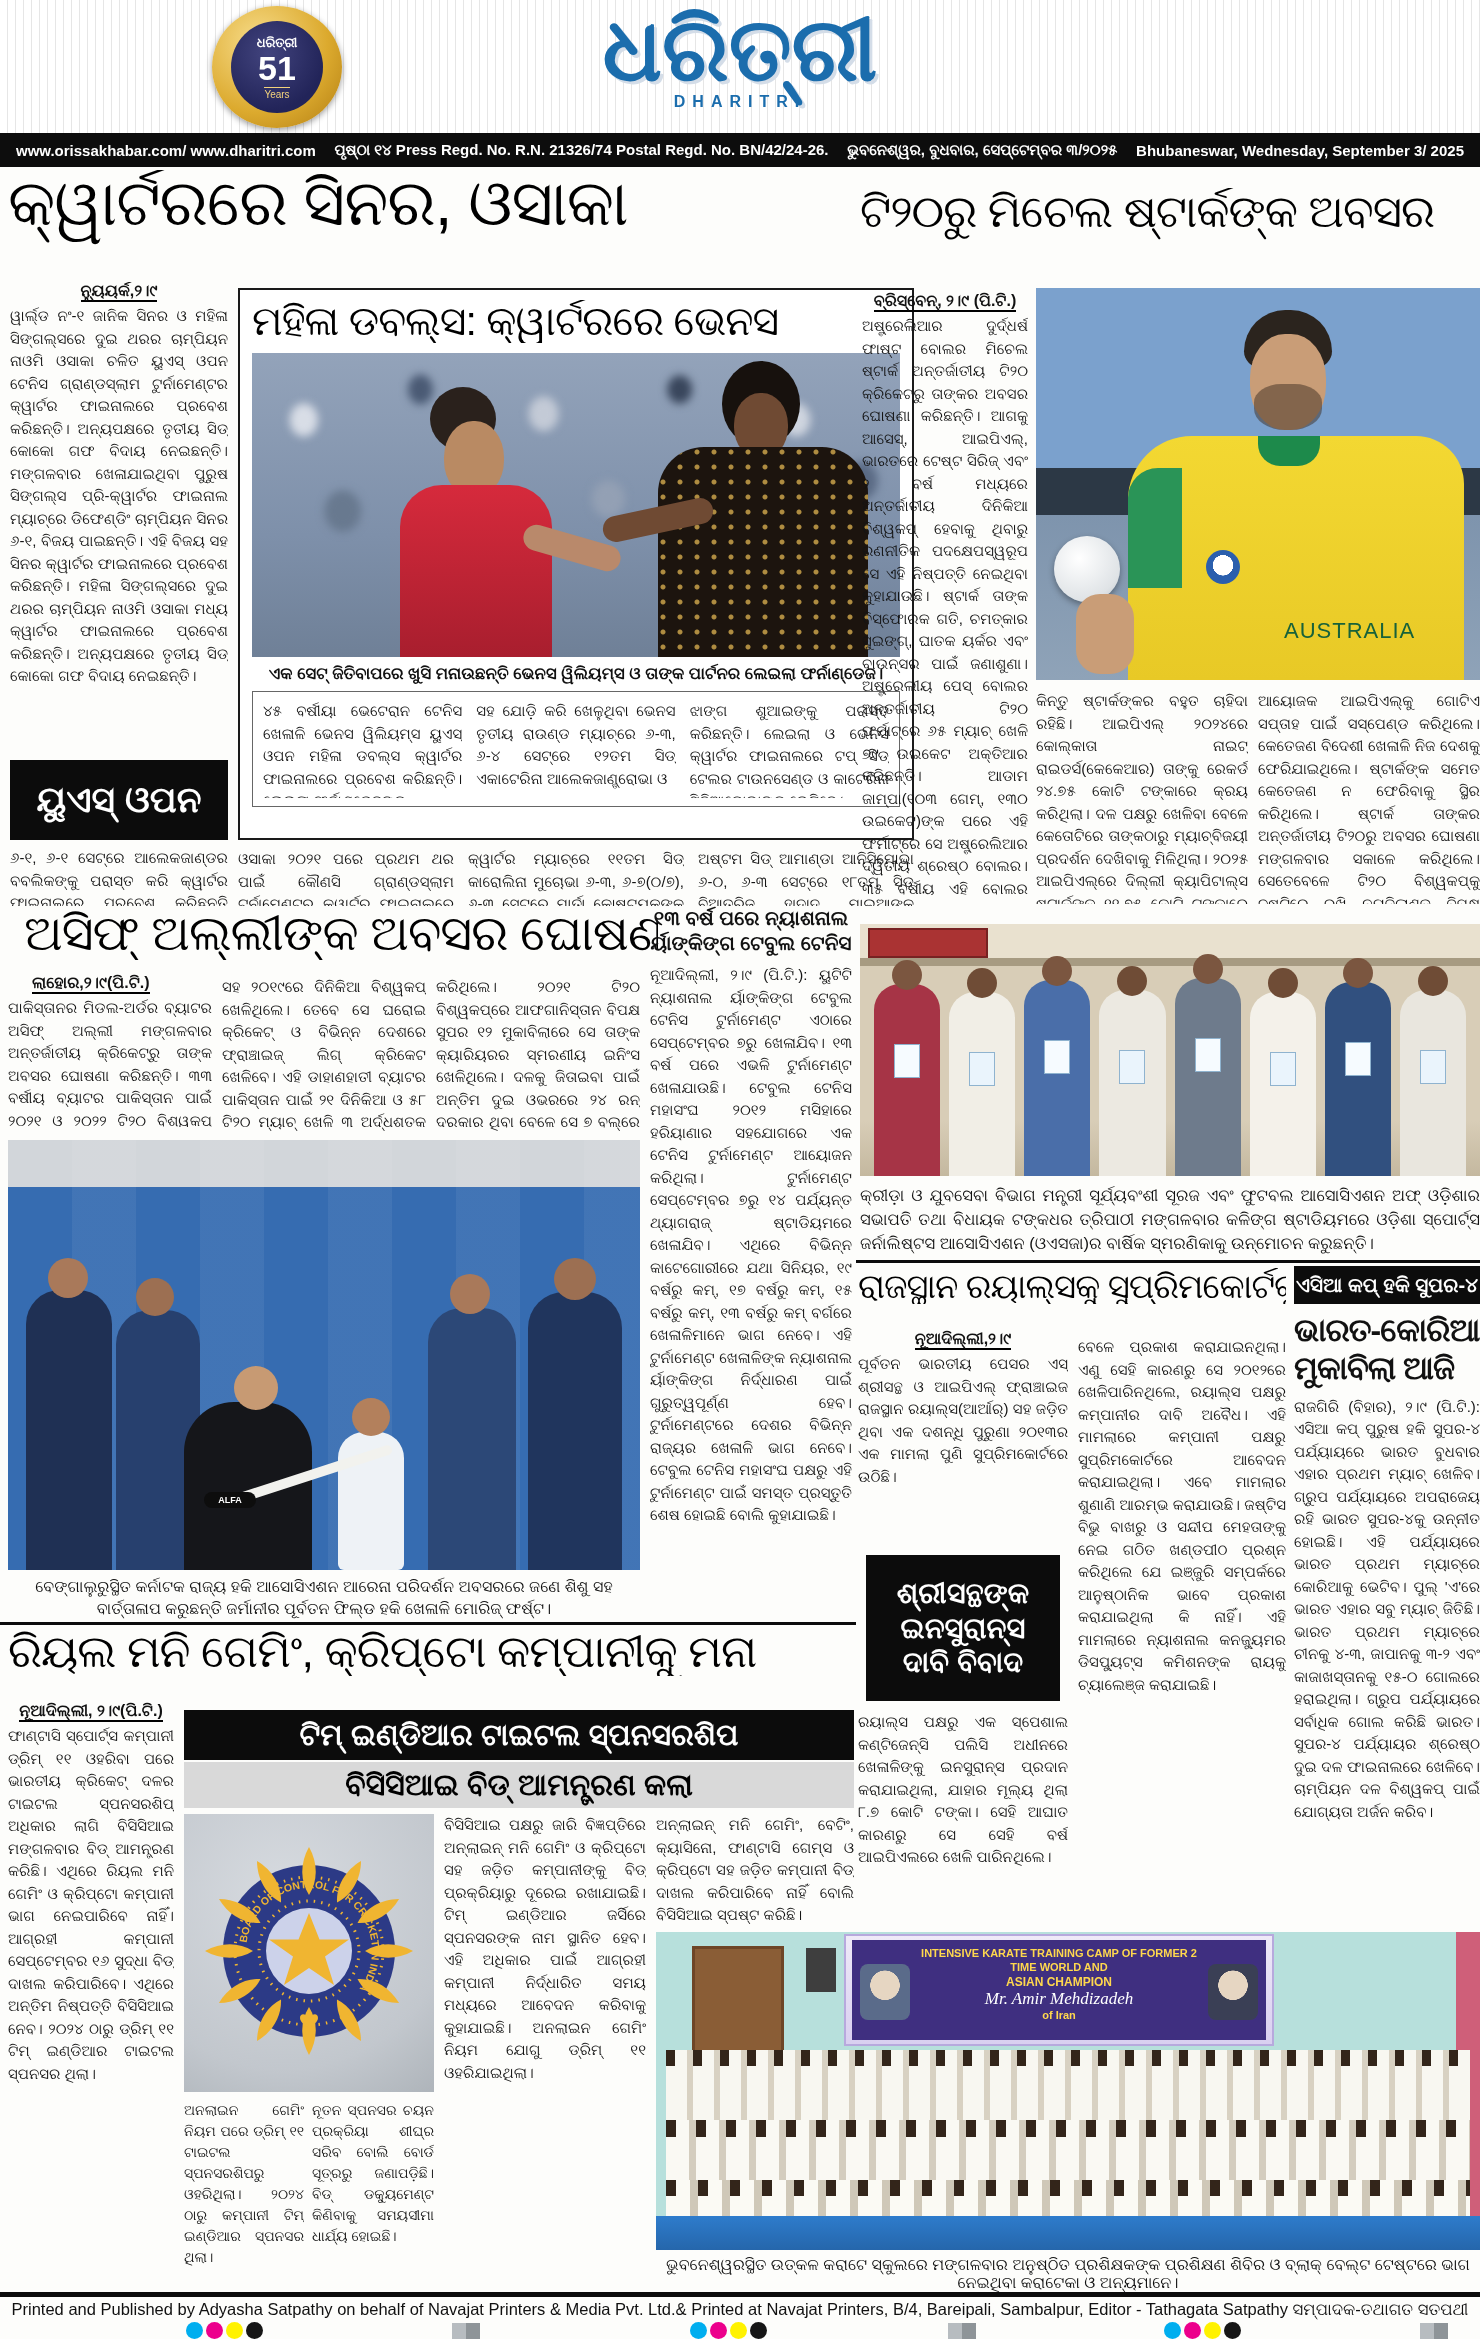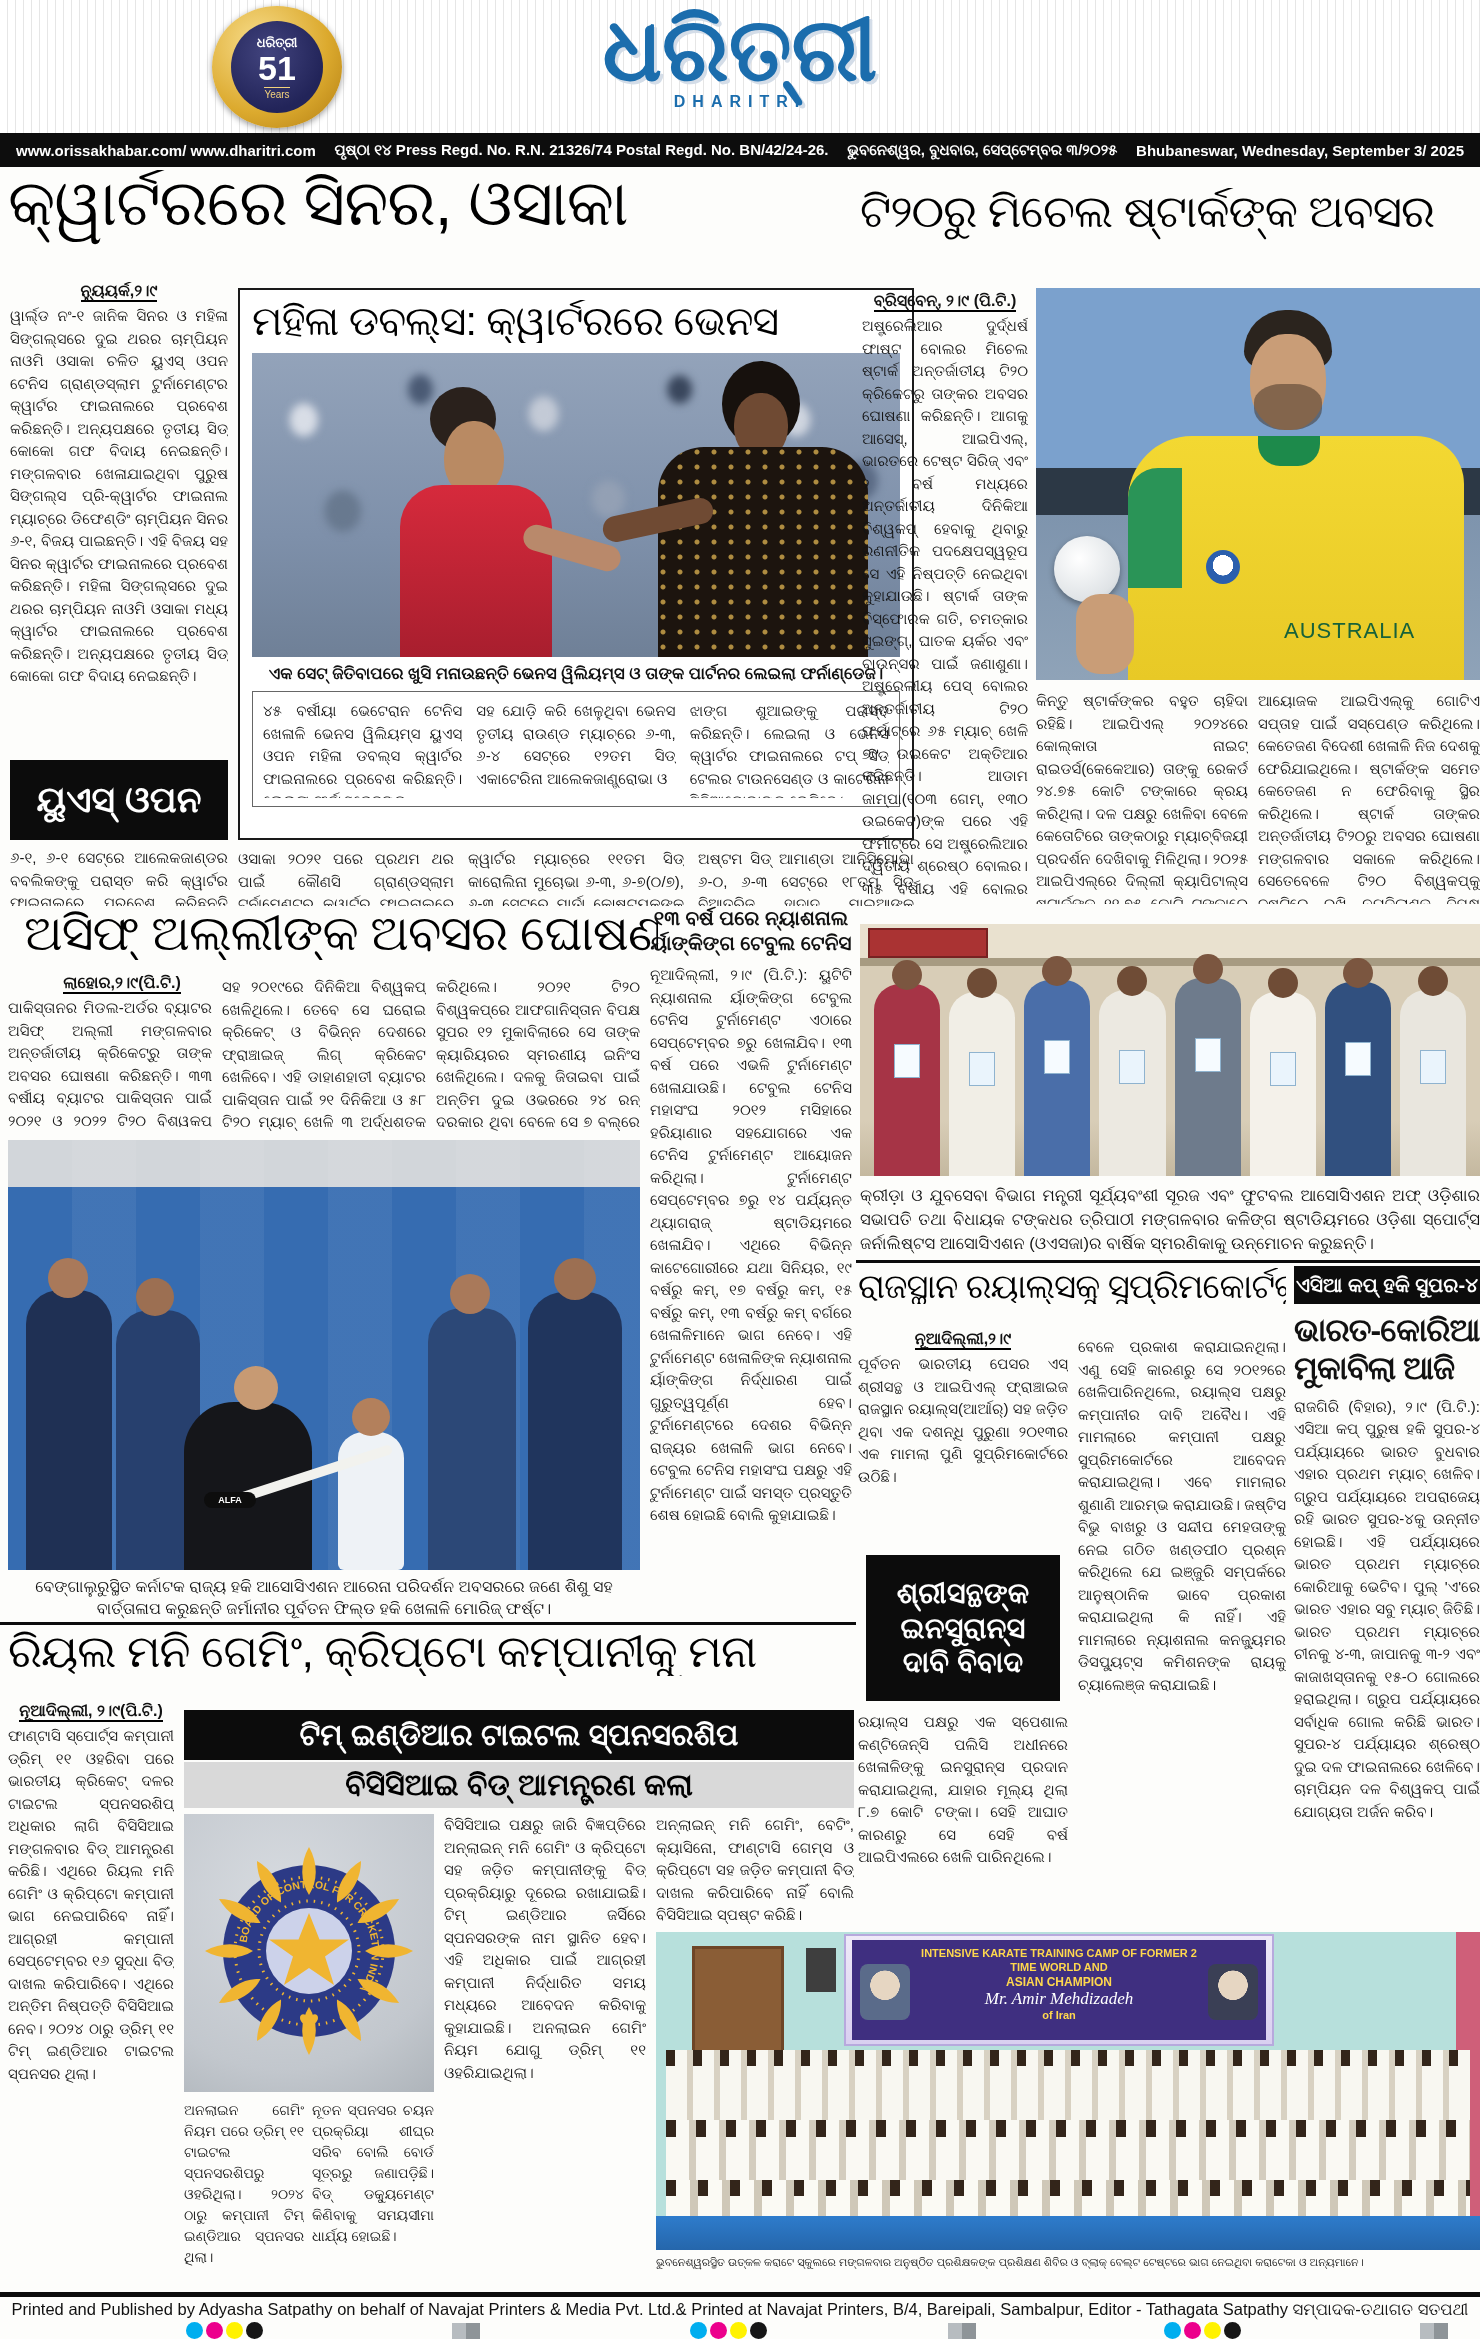--- a/index.html
+++ b/index.html
@@ -111,21 +111,21 @@
     <div class="shape" style="left:248px;top:330px;font-size:22px;font-weight:400;color:#17623a;letter-spacing:1px">AUSTRALIA</div>
     <div class="shape" style="left:18px;top:248px;width:66px;height:66px;border-radius:50%;background:radial-gradient(circle at 38% 34%,#ffffff,#dfe3e6 70%,#b9bfc4);box-shadow:0 3px 6px rgba(0,0,0,.35)"></div>
     <div class="shape" style="left:40px;top:306px;width:58px;height:80px;border-radius:24px;background:#c99d77"></div>
   </div>
 
   <div class="abs body15" style="left:1036px;top:690px;width:212px;height:214px">କିନ୍ତୁ ଷ୍ଟାର୍କଙ୍କର ବହୁତ ଚାହିଦା ରହିଛି। ଆଇପିଏଲ୍ ୨୦୨୪ରେ କୋଲ୍କାତା ନାଇଟ୍ ରାଇଡର୍ସ(କେକେଆର) ତାଙ୍କୁ ରେକର୍ଡ ୨୪.୭୫ କୋଟି ଟଙ୍କାରେ କ୍ରୟ କରିଥିଲା। ଦଳ ପକ୍ଷରୁ ଖେଳିବା ବେଳେ କେତୋଟିରେ ତାଙ୍କଠାରୁ ମ୍ୟାଚ୍ବିଜୟୀ ପ୍ରଦର୍ଶନ ଦେଖିବାକୁ ମିଳିଥିଲା। ୨୦୨୫ ଆଇପିଏଲ୍ରେ ଦିଲ୍ଲୀ କ୍ୟାପିଟାଲ୍ସ ଷ୍ଟାର୍କଙ୍କୁ ୧୧.୭୫ କୋଟି ଟଙ୍କାରେ କ୍ରୟ କରିଥିଲା। ଭାରତ-ପାକିସ୍ତାନ ସୀମା ବିବାଦ ଯୋଗୁ</div>
   <div class="abs body15" style="left:1258px;top:690px;width:222px;height:214px">ଆୟୋଜକ ଆଇପିଏଲ୍କୁ ଗୋଟିଏ ସପ୍ତାହ ପାଇଁ ସସ୍ପେଣ୍ଡ କରିଥିଲେ। କେତେଜଣ ବିଦେଶୀ ଖେଳାଳି ନିଜ ଦେଶକୁ ଫେରିଯାଇଥିଲେ। ଷ୍ଟାର୍କଙ୍କ ସମେ‌ତ କେତେଜଣ ନ ଫେରିବାକୁ ସ୍ଥିର କରିଥିଲେ। ଷ୍ଟାର୍କ ତାଙ୍କର ଅନ୍ତର୍ଜାତୀୟ ଟି୨୦ରୁ ଅବସର ଘୋଷଣା ମଙ୍ଗଳବାର ସକାଳେ କରିଥିଲେ। ସେତେବେଳେ ଟି୨୦ ବିଶ୍ୱକପ୍କୁ ଦୃଷ୍ଟିରେ ରଖି ନ୍ୟୁଜିଲାଣ୍ଡ ବିପକ୍ଷ ସିରିଜ୍ ପାଇଁ ଅଷ୍ଟ୍ରେଲିଆ ଏହାର ଦଳ ଘୋଷଣା କରିଥିଲା।</div>
 
   <div class="abs hl" style="left:24px;top:908px;width:634px;font-size:49px">ଅସିଫ୍ ଅଲ୍ଲୀଙ୍କ ଅବସର ଘୋଷଣା</div>
   <div class="abs" style="left:8px;top:974px;width:204px;height:162px;overflow:hidden">
-    <div class="dl" style="text-align:center;padding-left:24px"><span>ଲାହୋର,୨।୯(ପି.ଟି.)</span></div>
+    <div class="dl" style="text-align:left;padding-left:24px"><span>ଲାହୋର,୨।୯(ପି.ଟି.)</span></div>
     <div class="body15" style="height:130px">ପାକିସ୍ତାନର ମିଡଲ-ଅର୍ଡର ବ୍ୟାଟର ଅସିଫ୍ ଅଲ୍ଲୀ ମଙ୍ଗଳବାର ଅନ୍ତର୍ଜାତୀୟ କ୍ରିକେଟ୍ରୁ ତାଙ୍କ ଅବସର ଘୋଷଣା କରିଛନ୍ତି। ୩୩ ବର୍ଷୀୟ ବ୍ୟାଟର ପାକିସ୍ତାନ ପାଇଁ ୨୦୨୧ ଓ ୨୦୨୨ ଟି୨୦ ବିଶ୍ୱକପ୍ ଖେଳିବା</div>
   </div>
   <div class="abs body15" style="left:222px;top:976px;width:204px;height:160px">ସହ ୨୦୧୯ରେ ଦିନିକିଆ ବିଶ୍ୱକପ୍ ଖେଳିଥିଲେ। ତେବେ ସେ ଘରୋଇ କ୍ରିକେଟ୍ ଓ ବିଭିନ୍ନ ଦେଶରେ ଫ୍ରାଞ୍ଚାଇଜ୍ ଲିଗ୍ କ୍ରିକେଟ ଖେଳିବେ। ଏହି ଡାହାଣହାତୀ ବ୍ୟାଟର ପାକିସ୍ତାନ ପାଇଁ ୨୧ ଦିନିକିଆ ଓ ୫୮ ଟି୨୦ ମ୍ୟାଚ୍ ଖେଳି ୩ ଅର୍ଦ୍ଧଶତକ ସହ ୯୫୯ ରନ୍</div>
   <div class="abs body15" style="left:436px;top:976px;width:204px;height:160px">କରିଥିଲେ। ୨୦୨୧ ଟି୨୦ ବିଶ୍ୱକପ୍ରେ ଆଫଗାନିସ୍ତାନ ବିପକ୍ଷ ସୁପର ୧୨ ମୁକାବିଲାରେ ସେ ତାଙ୍କ କ୍ୟାରିୟରର ସ୍ମରଣୀୟ ଇନିଂସ ଖେଳିଥିଲେ। ଦଳକୁ ଜିତାଇବା ପାଇଁ ଅନ୍ତିମ ଦୁଇ ଓଭରରେ ୨୪ ରନ୍ ଦରକାର ଥିବା ବେଳେ ସେ ୭ ବଲ୍ରେ ୨୫ ରନ୍ କରିଥିଲେ।</div>
 
   <div class="abs" style="left:650px;top:906px;width:202px;height:710px;overflow:hidden">
     <div style="font-size:20px;font-weight:800;text-align:center;line-height:1.25;margin-bottom:8px">୧୩ ବର୍ଷ ପରେ ନ୍ୟାଶନାଲ ର୍ୟାଙ୍କିଙ୍ଗ ଟେବୁଲ ଟେନିସ</div>
     <div class="body15" style="height:610px">ନୂଆଦିଲ୍ଲୀ, ୨।୯ (ପି.ଟି.): ୟୁଟିଟି ନ୍ୟାଶନାଲ ର୍ୟାଙ୍କିଙ୍ଗ ଟେବୁଲ ଟେନିସ ଟୁର୍ନାମେଣ୍ଟ ଏଠାରେ ସେପ୍ଟେମ୍ବର ୭ରୁ ଖେଳାଯିବ। ୧୩ ବର୍ଷ ପରେ ଏଭଳି ଟୁର୍ନାମେଣ୍ଟ ଖେଳାଯାଉଛି। ଟେବୁଲ ଟେନିସ ମହାସଂଘ ୨୦୧୨ ମସିହାରେ ହରିୟାଣାର ସହଯୋଗରେ ଏକ ଟେନିସ ଟୁର୍ନାମେଣ୍ଟ ଆୟୋଜନ କରିଥିଲା। ଟୁର୍ନାମେଣ୍ଟ ସେପ୍ଟେମ୍ବର ୭ରୁ ୧୪ ପର୍ଯ୍ୟନ୍ତ ଥ୍ୟାଗରାଜ୍ ଷ୍ଟାଡିୟମରେ ଖେଳାଯିବ। ଏଥିରେ ବିଭିନ୍ନ କାଟେଗୋରୀରେ ଯଥା ସିନିୟର, ୧୯ ବର୍ଷରୁ କମ୍, ୧୭ ବର୍ଷରୁ କମ୍, ୧୫ ବର୍ଷରୁ କମ୍, ୧୩ ବର୍ଷରୁ କମ୍ ବର୍ଗରେ ଖେଳାଳିମାନେ ଭାଗ ନେବେ। ଏହି ଟୁର୍ନାମେଣ୍ଟ ଖେଳାଳିଙ୍କ ନ୍ୟାଶନାଲ ର୍ୟାଙ୍କିଙ୍ଗ ନିର୍ଦ୍ଧାରଣ ପାଇଁ ଗୁରୁତ୍ୱପୂର୍ଣ୍ଣ ହେବ। ଟୁର୍ନାମେଣ୍ଟରେ ଦେଶର ବିଭିନ୍ନ ରାଜ୍ୟର ଖେଳାଳି ଭାଗ ନେବେ। ଟେବୁଲ ଟେନିସ ମହାସଂଘ ପକ୍ଷରୁ ଏହି ଟୁର୍ନାମେଣ୍ଟ ପାଇଁ ସମସ୍ତ ପ୍ରସ୍ତୁତି ଶେଷ ହୋଇଛି ବୋଲି କୁହାଯାଇଛି।</div>
   </div>
 
@@ -269,21 +269,21 @@
          background-image:repeating-linear-gradient(90deg,#33251a 0 9px,transparent 9px 27px),repeating-linear-gradient(90deg,#f8f7f1 0 21px,#d8d1c2 21px 27px);
          background-size:100% 16px,100% 100%;background-repeat:no-repeat,repeat"></div>
     <div style="position:absolute;left:10px;top:188px;width:804px;height:66px;
          background-image:repeating-linear-gradient(90deg,#33251a 0 10px,transparent 10px 30px),repeating-linear-gradient(90deg,#faf9f3 0 23px,#d4cdbe 23px 30px);
          background-size:100% 17px,100% 100%;background-repeat:no-repeat,repeat"></div>
     <div style="position:absolute;left:10px;top:248px;width:804px;height:38px;
          background-image:repeating-linear-gradient(90deg,#33251a 0 10px,transparent 10px 32px),repeating-linear-gradient(90deg,#fbfaf4 0 24px,#cfc8b8 24px 32px);
          background-size:100% 16px,100% 100%;background-repeat:no-repeat,repeat"></div>
     <div class="shape" style="left:0;bottom:0;width:824px;height:34px;background:linear-gradient(180deg,#2e7ccc,#2566ab)"></div>
   </div>
-  <div class="abs cap" style="left:656px;top:2256px;width:824px;height:30px;font-size:11px">ଭୁବନେଶ୍ୱରସ୍ଥିତ ଉତ୍କଳ କରାଟେ ସ୍କୁଲରେ ମଙ୍ଗଳବାର ଅନୁଷ୍ଠିତ ପ୍ରଶିକ୍ଷକଙ୍କ ପ୍ରଶିକ୍ଷଣ ଶିବିର ଓ ବ୍ଲାକ୍ ବେଲ୍ଟ ଟେଷ୍ଟରେ ଭାଗ ନେଇଥିବା କରାଟେକା ଓ ଅନ୍ୟମାନେ।</div>
+  <div class="abs cap" style="left:656px;top:2256px;width:824px;height:30px;text-align:center;font-size:16px">ଭୁବନେଶ୍ୱରସ୍ଥିତ ଉତ୍କଳ କରାଟେ ସ୍କୁଲରେ ମଙ୍ଗଳବାର ଅନୁଷ୍ଠିତ ପ୍ରଶିକ୍ଷକଙ୍କ ପ୍ରଶିକ୍ଷଣ ଶିବିର ଓ ବ୍ଲାକ୍ ବେଲ୍ଟ ଟେଷ୍ଟରେ ଭାଗ ନେଇଥିବା କରାଟେକା ଓ ଅନ୍ୟମାନେ।</div>
 
   <div class="abs rule" style="left:0;top:2292px;width:1480px;height:5px"></div>
   <div class="abs" style="left:0;top:2300px;width:1480px;text-align:center;font-size:16.5px;color:#111">Printed and Published by Adyasha Satpathy on behalf of Navajat Printers &amp; Media Pvt. Ltd.&amp; Printed at Navajat Printers, B/4, Bareipali,  Sambalpur, Editor - Tathagata Satpathy ସମ୍ପାଦକ-ତଥାଗତ ସତପଥୀ</div>
 
   <div class="abs" style="left:186px;top:2322px">
     <span class="dot" style="background:#00aeef"></span><span class="dot" style="background:#ec008c"></span><span class="dot" style="background:#fff200"></span><span class="dot" style="background:#161616"></span>
   </div>
   <div class="abs" style="left:452px;top:2323px;width:28px;height:17px;background:linear-gradient(90deg,#b7bcc0 0 50%,#8e9498 50%)"></div>
   <div class="abs" style="left:690px;top:2322px">
     <span class="dot" style="background:#00aeef"></span><span class="dot" style="background:#ec008c"></span><span class="dot" style="background:#fff200"></span><span class="dot" style="background:#161616"></span>

